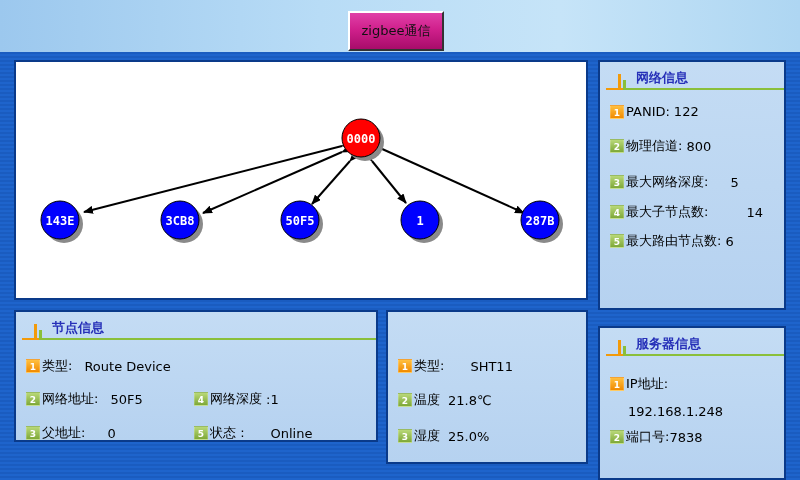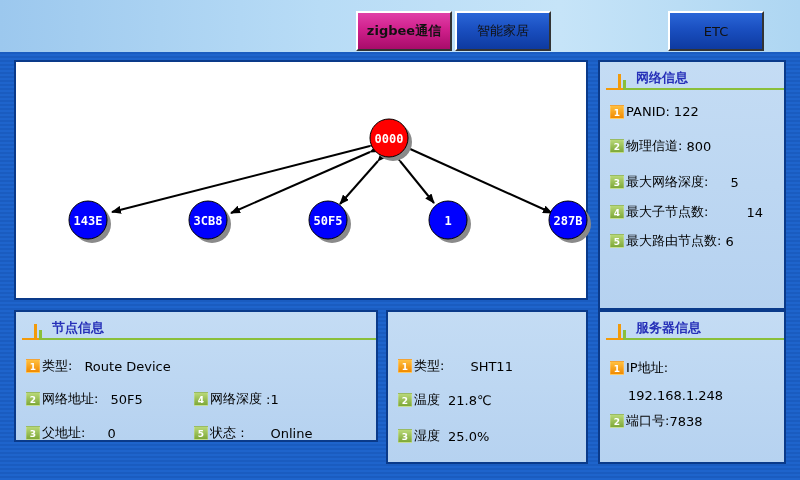--- a/index.html
+++ b/index.html
@@ -30,21 +30,21 @@
   .bg-stripes {
     position: absolute; left: 0; top: 52px; width: 800px; height: 428px;
     background: repeating-linear-gradient(0deg, #1e64cc 0px, #1e64cc 2px, #1a5cc0 2px, #1a5cc0 4px);
   }
   .panel {
     position: absolute; border: 2px solid #0a3a8a;
     background: linear-gradient(180deg, #c4dcf4 0%, #b6d2f0 100%);
   }
   .canvas {
     position: absolute; left: 14px; top: 60px; width: 574px; height: 240px;
-    background: #ffffff; border: 2px solid #0a3a8a; padding-left: 28px;
+    background: #ffffff; border: 2px solid #0a3a8a;
   }
   .panel-head {
     position: absolute; left: 0; top: 6px; right: 0; height: 22px;
   }
   .panel-head .bar-o {
     position: absolute; left: 6px; bottom: 0; width: 22px; height: 2px; background: #f29a0a;
   }
   .panel-head .bar-o-v {
     position: absolute; left: 18px; bottom: 0; width: 3px; height: 16px; background: #f29a0a;
   }
@@ -67,28 +67,22 @@
     border: 1px solid #fff3;
   }
   .num.o { background: linear-gradient(180deg, #ffc040, #f08a00); }
   .num.g { background: linear-gradient(180deg, #b8d878, #7ea838); }
   svg text { font-family: "DejaVu Sans Mono", monospace; }
 </style>
 </head>
 <body>
 
 <div class="header">
-  <div class="nav-btn pink" style="left:356px;font-weight:bold;">
+  <div class="nav-btn pink" style="left:348px;">
       <span>zigbee通信</span>
-    </div>
-  <div class="nav-btn blue" style="left:455px;">
-      <span>智能家居</span>
-    </div>
-  <div class="nav-btn blue" style="left:668px;">
-      <span>ETC</span>
     </div>
 </div>
 
 <div class="bg-stripes"></div>
 
 <div class="canvas">
   <svg width="570" height="236" viewBox="0 0 570 236">
     <defs>
       <marker id="ah" markerWidth="10" markerHeight="8" refX="9" refY="4" orient="auto" markerUnits="userSpaceOnUse">
         <path d="M0,0 L10,4 L0,8 z" fill="#000"></path>
@@ -218,21 +212,21 @@
     <span>温度</span>
     <span style="margin-left:8px;">21.8℃</span>
   </div>
   <div class="row" style="left:10px; top:115px;">
     <span class="num g">3</span>
     <span>湿度</span>
     <span style="margin-left:8px;">25.0%</span>
   </div>
 </div>
 
-<div class="panel" style="left:598px; top:310px; width:188px; height:154px;">
+<div class="panel" style="left:598px; top:326px; width:188px; height:154px;">
   <div class="panel-head">
     <div class="bar-o"></div>
       <div class="bar-o-v"></div>
       <div class="bar-g-v"></div>
       <div class="bar-g"></div>
     <div class="label">服务器信息</div>
   </div>
   <div class="row" style="left:10px; top:47px;">
     <span class="num o">1</span>
     <span>IP地址:</span>

